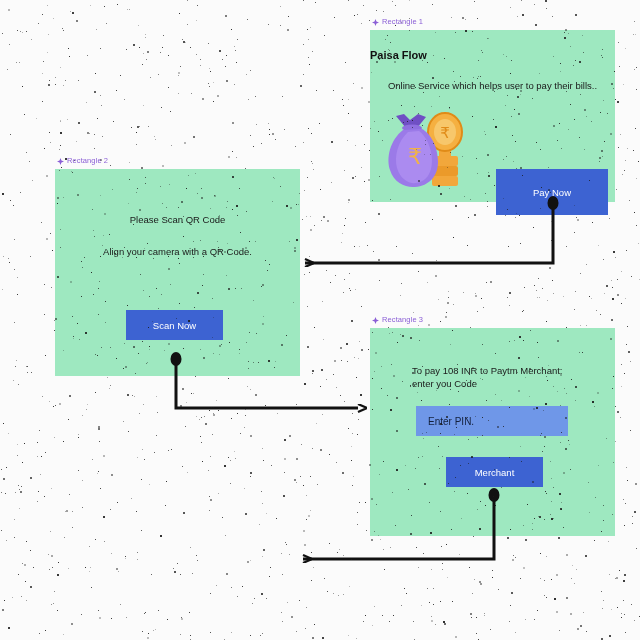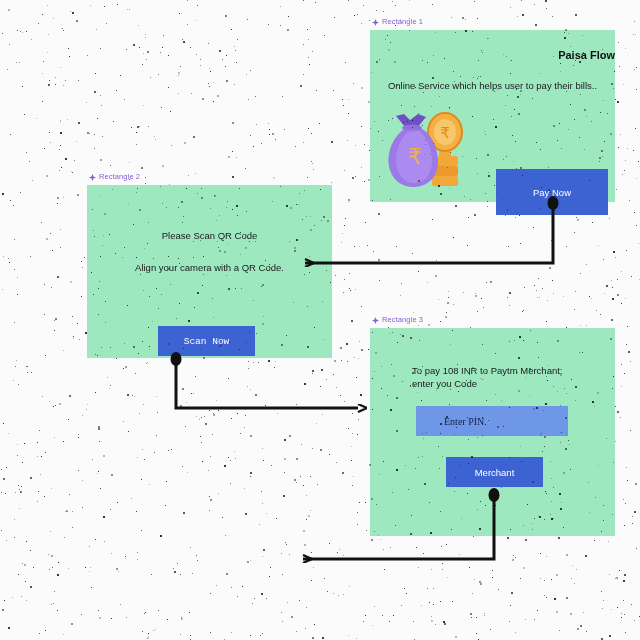--- a/index.html
+++ b/index.html
@@ -59,21 +59,21 @@
     left: 0; top: 0;
     width: 100%;
     height: 100%;
     background: #9ee8c0;
     box-sizing: border-box;
   }
 
   .card-title {
     position: absolute;
     width: 100%;
-    text-align: right;
+    text-align: left;
     font-size: 11px;
     font-weight: bold;
     color: #111;
   }
   .card-text {
     position: absolute;
     font-size: 9.5px;
     color: #1a1a1a;
     line-height: 13px;
   }
@@ -95,25 +95,25 @@
     border: none;
     font-family: "Liberation Sans", sans-serif;
   }
   .field {
     position: absolute;
     background: #6f97e8;
     color: #14213d;
     font-size: 10px;
     display: flex;
     align-items: center;
-    padding-left: 28px;
+    padding-left: 12px;
     box-sizing: border-box;
     cursor: text;
     border: none;
-    font-family: Liberation Serif, serif;
+    font-family: Liberation Sans, sans-serif;
   }
 
   .art {
     position: absolute;
   }
 
   
   .connector {
     position: absolute;
     left: 0; top: 0;
@@ -190,35 +190,35 @@
                      C42,74 48,65 48,53 C48,39 41,27 35,23 Z" fill="#ab8bf0"></path>
             <text x="31" y="56" font-size="22" text-anchor="middle" fill="#f0b24a" font-family="DejaVu Sans, sans-serif">₹</text>
           </g>
         </svg>
       </div>
 
       <button class="btn" style="left:126px; top:139px; width:112px; height:46px;">Pay Now</button>
     </div>
   </div>
 
-  <div class="frame" style="left:55px; top:185px; width:245px; height:173px;margin-left:32px;">
+  <div class="frame" style="left:55px; top:169px; width:245px; height:207px;">
     <div class="frame-label">
       <span class="diamond-icon">
         <svg width="7" height="7" viewBox="0 0 10 10">
           <path d="M5,0 L6.4,3.6 L10,5 L6.4,6.4 L5,10 L3.6,6.4 L0,5 L3.6,3.6 Z" fill="#8b5fd6"></path>
         </svg>
       </span>
       <span>Rectangle 2</span>
     </div>
 
     <div class="card">
       <div class="card-text centered" style="top:44px;">Please Scan QR Code</div>
       <div class="card-text centered" style="top:76px;">Align your camera with a QR Code.</div>
 
-      <button class="btn" style="left:71px; top:141px; width:97px; height:30px;font-family:Liberation Mono, monospace;">Scan Now</button>
+      <button class="btn" style="left:71px; top:141px; width:97px; height:30px;">Scan Now</button>
     </div>
   </div>
 
   <div class="frame" style="left:370px; top:328px; width:245px; height:208px;">
     <div class="frame-label">
       <span class="diamond-icon">
         <svg width="7" height="7" viewBox="0 0 10 10">
           <path d="M5,0 L6.4,3.6 L10,5 L6.4,6.4 L5,10 L3.6,6.4 L0,5 L3.6,3.6 Z" fill="#8b5fd6"></path>
         </svg>
       </span>

